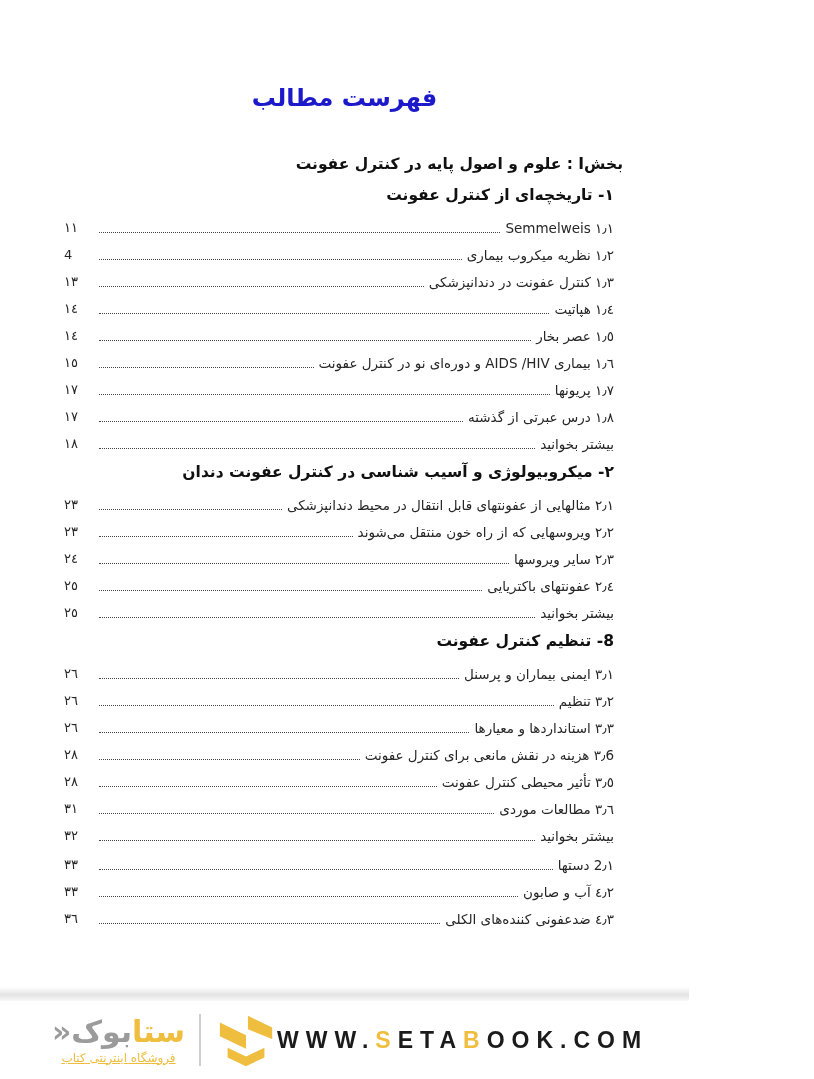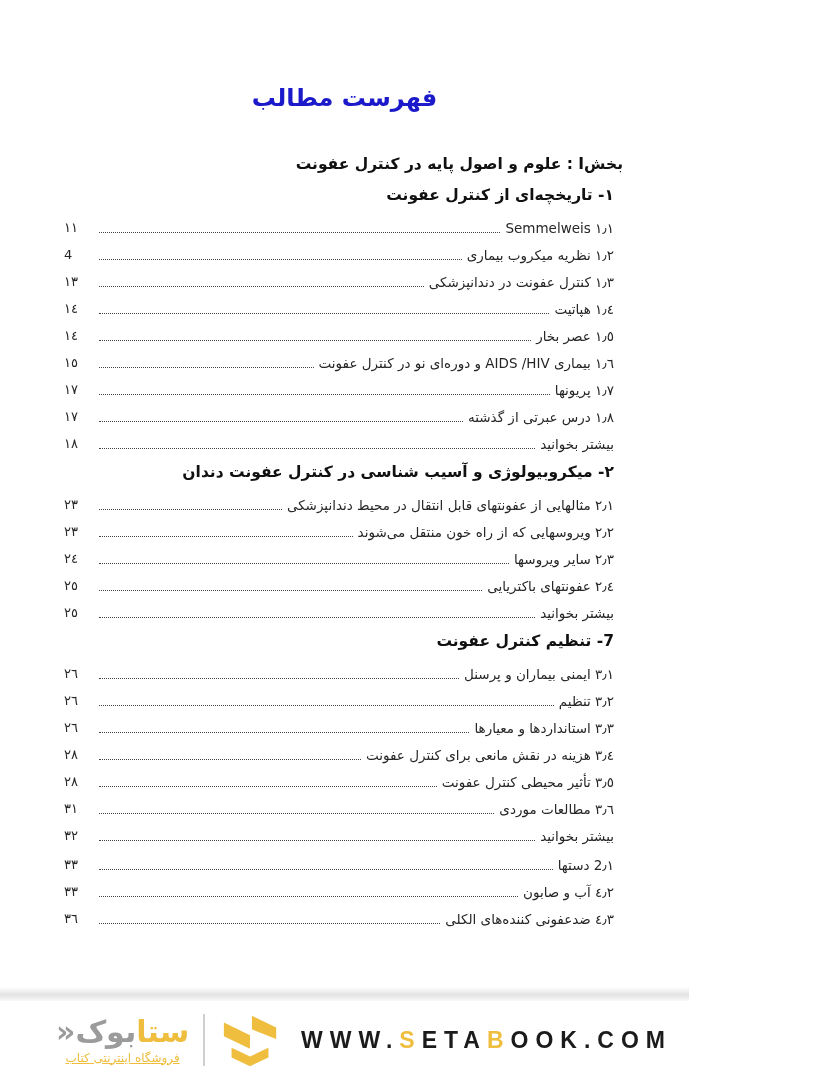--- a/index.html
+++ b/index.html
@@ -37,23 +37,23 @@
   }
   .entry-page {
     width:30px; direction:ltr; text-align:left; white-space:nowrap;
     font-size:13px; color:#262626;
   }
   .footer-shadow {
     position:absolute; left:0; bottom:78px; width:100%; height:14px;
     background:linear-gradient(to bottom, rgba(130,130,130,0) 0%, rgba(130,130,130,0.22) 55%, rgba(130,130,130,0.05) 100%);
   }
   .footer {
-    position:absolute; left:16px; bottom:0; width:100%; height:78px;
+    position:absolute; left:2px; bottom:0; width:100%; height:78px;
     background:#ffffff; display:flex; align-items:center;
-    justify-content:space-between; padding:0 33px 0 40px;
+    justify-content:center; padding:0 33px 0 40px;
   }
   
   .logo-block { display:flex; align-items:center; gap:14px; }
   .wordmark-block { text-align:center; }
   .wordmark { direction:rtl; font-size:30px; font-weight:bold; line-height:32px; white-space:nowrap; }
   .wm-yellow { color:#efbe3e; }
   .wm-gray { color:#9b9b9b; }
   .wm-angle { color:#9b9b9b; font-weight:bold; }
   .logo-tagline { direction:rtl; font-size:12px; color:#efbe3e; margin-top:3px;text-decoration:underline; }
   .logo-divider { width:2px; height:52px; background:#cfcfcf; }
@@ -148,38 +148,38 @@
             <span class="leader-dots"></span>
             <span class="entry-page">٢٥</span>
           </div>
           <div class="toc-row">
             <span class="entry-title">بیشتر بخوانید</span>
             <span class="leader-dots"></span>
             <span class="entry-page">٢٥</span>
           </div>
         </div>
         <div class="chapter-section">
-          <div class="chapter-header">7- تنظیم کنترل عفونت</div>
+          <div class="chapter-header">8- تنظیم کنترل عفونت</div>
           <div class="toc-row">
             <span class="entry-title">٣٫١ ایمنی بیماران و پرسنل</span>
             <span class="leader-dots"></span>
             <span class="entry-page">٢٦</span>
           </div>
           <div class="toc-row">
             <span class="entry-title">٣٫٢ تنظیم</span>
             <span class="leader-dots"></span>
             <span class="entry-page">٢٦</span>
           </div>
           <div class="toc-row">
             <span class="entry-title">٣٫٣ استانداردها و معیارها</span>
             <span class="leader-dots"></span>
             <span class="entry-page">٢٦</span>
           </div>
           <div class="toc-row">
-            <span class="entry-title">٣٫٤ هزینه در نقش مانعی برای کنترل عفونت</span>
+            <span class="entry-title">٣٫6 هزینه در نقش مانعی برای کنترل عفونت</span>
             <span class="leader-dots"></span>
             <span class="entry-page">٢٨</span>
           </div>
           <div class="toc-row">
             <span class="entry-title">٣٫٥ تأثیر محیطی کنترل عفونت</span>
             <span class="leader-dots"></span>
             <span class="entry-page">٢٨</span>
           </div>
           <div class="toc-row">
             <span class="entry-title">٣٫٦ مطالعات موردی</span>

